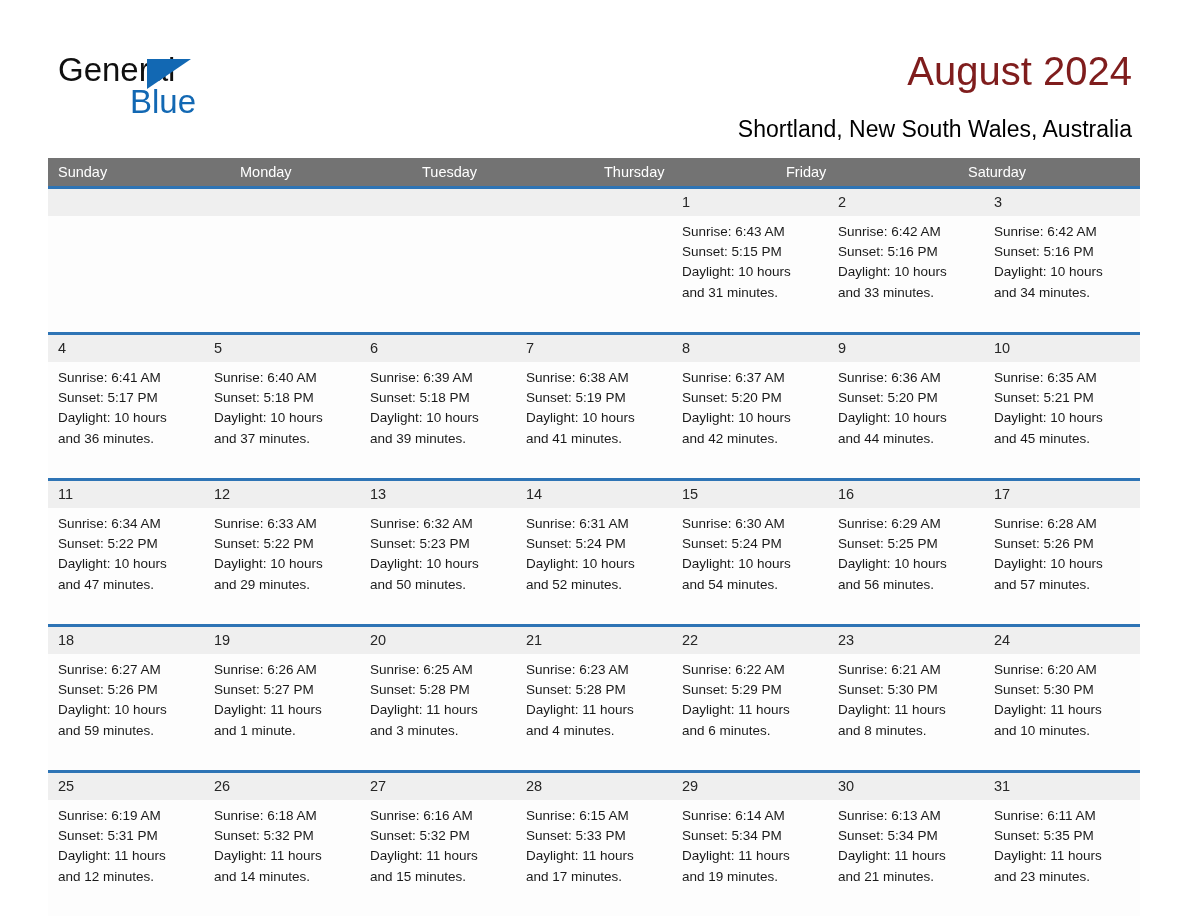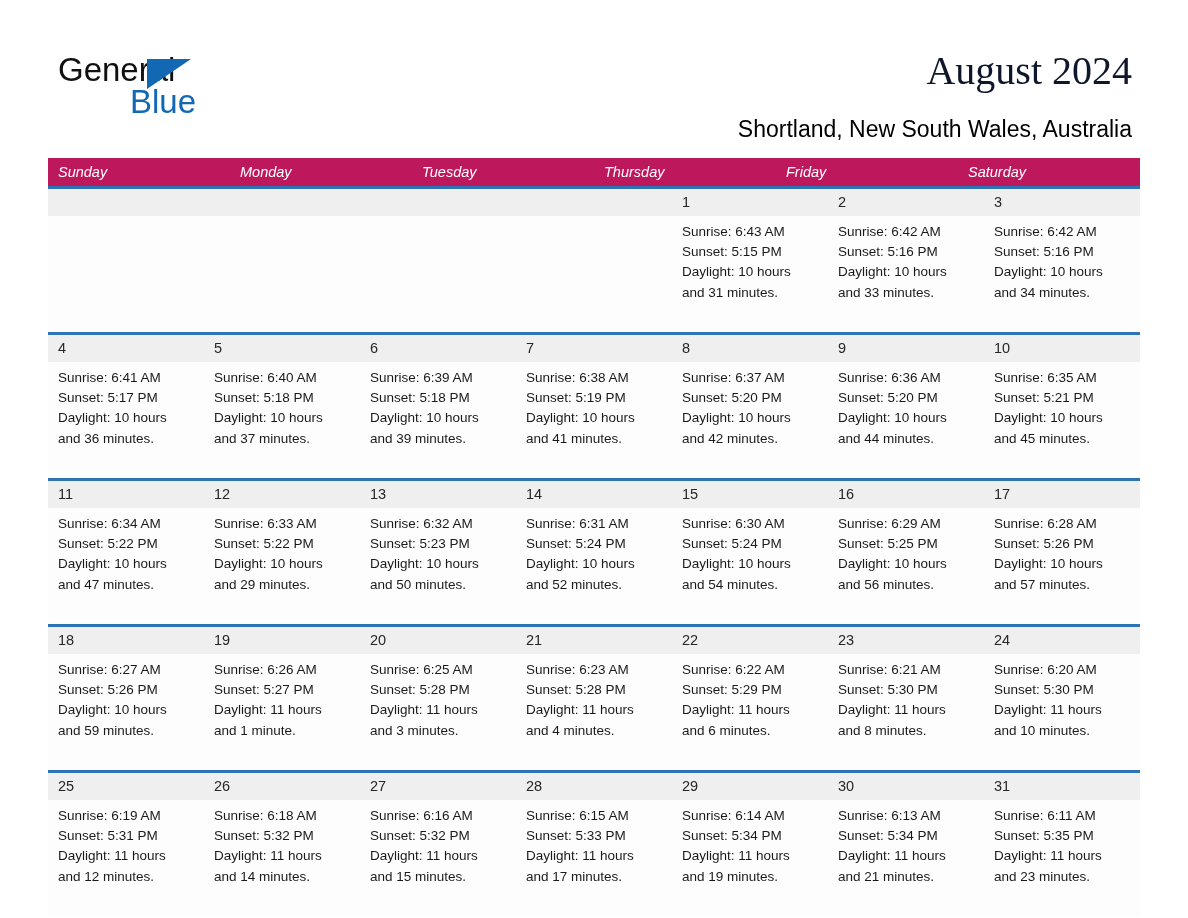--- a/index.html
+++ b/index.html
@@ -64,25 +64,24 @@
     color: #1268b3;
     font-weight: 400;
     text-align: right;
   }
   .title {
     position: absolute;
     right: 56px;
     top: 48px;
     font-size: 40px;
     line-height: 46px;
-    color: #0f172a;
+    color: #7f1d1d;
     text-align: center;
     font-weight: 400;
     white-space: nowrap;
-    font-family: Liberation Serif, serif;
   }
   .subtitle {
     position: absolute;
     right: 56px;
     top: 115px;
     font-size: 23px;
     line-height: 28px;
     color: #000000;
     text-align: left;
     font-weight: 400;
@@ -91,23 +90,22 @@
 
   
   .calendar {
     position: absolute;
     left: 48px;
     top: 158px;
     width: 1092px;
   }
   .cal-header {
     display: flex;
-    background: #be185d;
+    background: #737373;
     height: 28px;
-    font-style: italic;
   }
   .cal-header .dow {
     flex: 1 1 0;
     min-width: 0;
     color: #ffffff;
     font-size: 14.5px;
     line-height: 28px;
     padding-left: 10px;
     box-sizing: border-box;
     white-space: nowrap;

